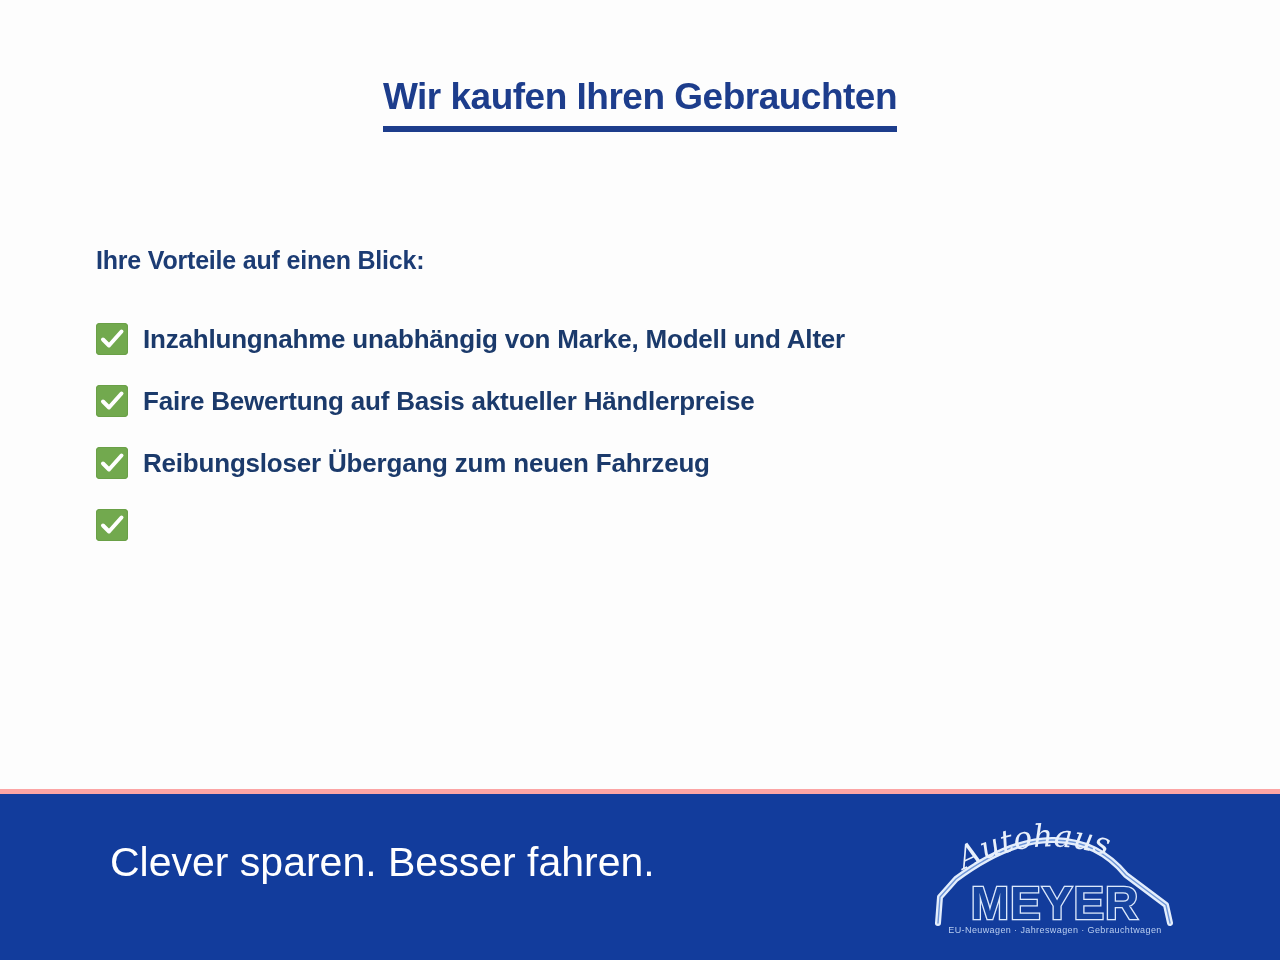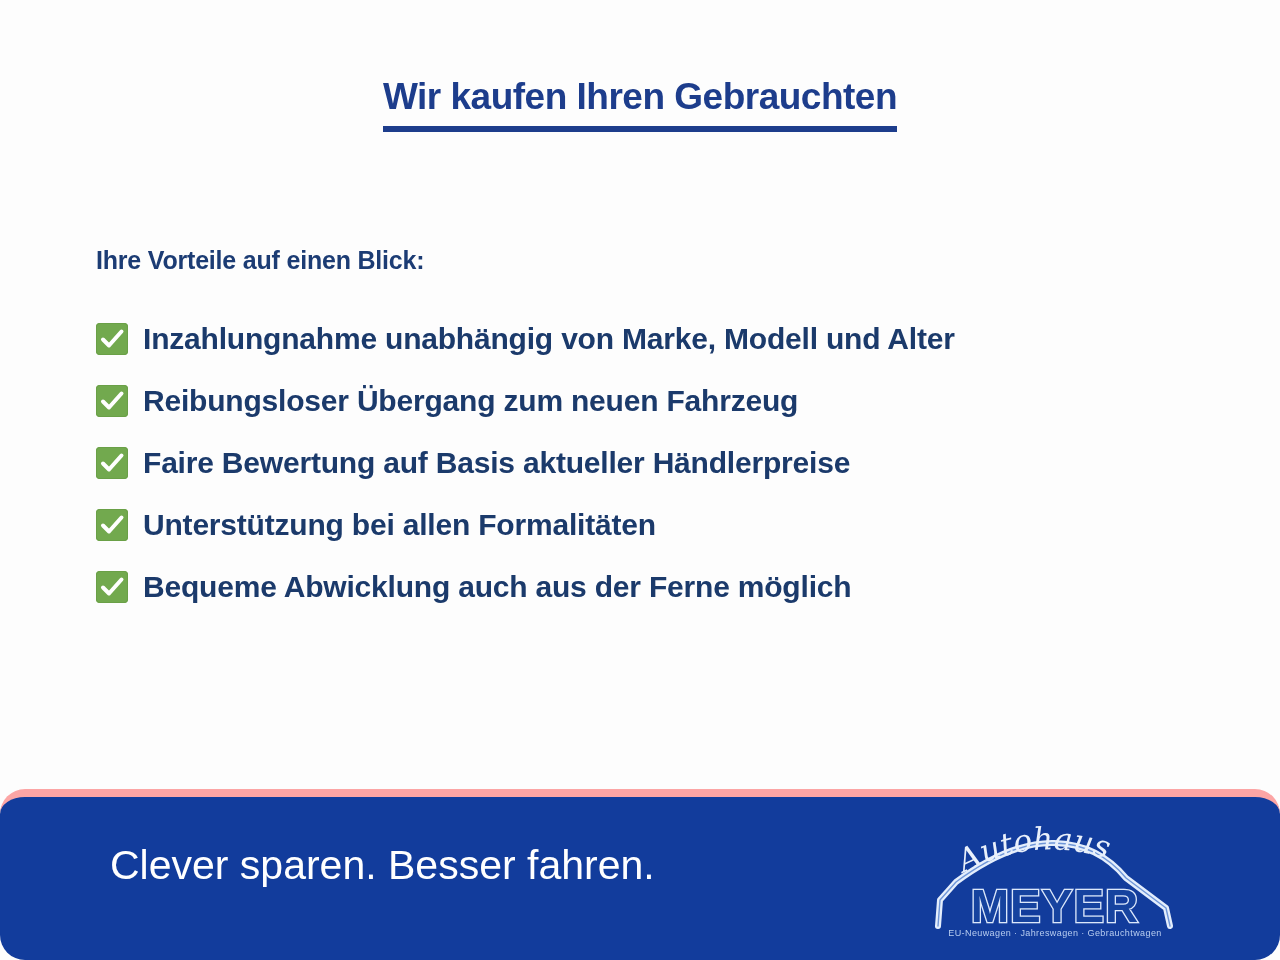--- a/index.html
+++ b/index.html
@@ -73,38 +73,37 @@
     box-shadow: inset 0 0 0 1px #6aa047;
     position: relative;
   }
   .check-box svg {
     position: absolute;
     top: 0;
     left: 0;
   }
   .benefit-text {
     margin-left: 15px;
-    font-size: 30px;
+    font-size: 26px;
     font-weight: bold;
     color: #1b3a6b;
     letter-spacing: -0.2px;
     white-space: nowrap;
   }
 
   
   .footer {
     position: absolute;
     left: 0;
     top: 789px;
     width: 1280px;
     height: 171px;
     background: #123c9c;
-    border-top: 8px solid #fca5a5;
+    border-top: 5px solid #fca5a5;
     box-sizing: border-box;
-    border-radius: 25px;
   }
   .slogan {
     position: absolute;
     left: 110px;
     top: 45px;
     font-size: 41px;
     color: #ffffff;
     letter-spacing: 0px;
     white-space: nowrap;
   }
@@ -162,49 +161,40 @@
       </span>
       <span class="benefit-text">Inzahlungnahme unabhängig von Marke, Modell und Alter</span>
     </div>
 
     <div class="benefit-row">
       <span class="check-box">
         <svg width="32" height="32" viewBox="0 0 32 32" aria-hidden="true">
           <path d="M7 16.5 L13 22.5 L25.5 8.5" fill="none" stroke="#ffffff" stroke-width="4" stroke-linecap="round" stroke-linejoin="round"></path>
         </svg>
       </span>
+      <span class="benefit-text">Faire Bewertung auf Basis aktueller Händlerpreise</span>
+    </div>
+
+    <div class="benefit-row">
+      <span class="check-box">
+        <svg width="32" height="32" viewBox="0 0 32 32" aria-hidden="true">
+          <path d="M7 16.5 L13 22.5 L25.5 8.5" fill="none" stroke="#ffffff" stroke-width="4" stroke-linecap="round" stroke-linejoin="round"></path>
+        </svg>
+      </span>
       <span class="benefit-text">Reibungsloser Übergang zum neuen Fahrzeug</span>
     </div>
 
     <div class="benefit-row">
       <span class="check-box">
         <svg width="32" height="32" viewBox="0 0 32 32" aria-hidden="true">
           <path d="M7 16.5 L13 22.5 L25.5 8.5" fill="none" stroke="#ffffff" stroke-width="4" stroke-linecap="round" stroke-linejoin="round"></path>
         </svg>
       </span>
-      <span class="benefit-text">Faire Bewertung auf Basis aktueller Händlerpreise</span>
-    </div>
-
-    <div class="benefit-row">
-      <span class="check-box">
-        <svg width="32" height="32" viewBox="0 0 32 32" aria-hidden="true">
-          <path d="M7 16.5 L13 22.5 L25.5 8.5" fill="none" stroke="#ffffff" stroke-width="4" stroke-linecap="round" stroke-linejoin="round"></path>
-        </svg>
-      </span>
-      <span class="benefit-text">Unterstützung bei allen Formalitäten</span>
-    </div>
-
-    <div class="benefit-row">
-      <span class="check-box">
-        <svg width="32" height="32" viewBox="0 0 32 32" aria-hidden="true">
-          <path d="M7 16.5 L13 22.5 L25.5 8.5" fill="none" stroke="#ffffff" stroke-width="4" stroke-linecap="round" stroke-linejoin="round"></path>
-        </svg>
-      </span>
-      <span class="benefit-text">Bequeme Abwicklung auch aus der Ferne möglich</span>
-    </div>
+    </div>
+
 
   </div>
 
   <div class="footer">
 
     <div class="slogan">Clever sparen. Besser fahren.</div>
 
     <div class="logo">
       <svg width="250" height="120" viewBox="0 0 250 120" aria-hidden="true">
 

